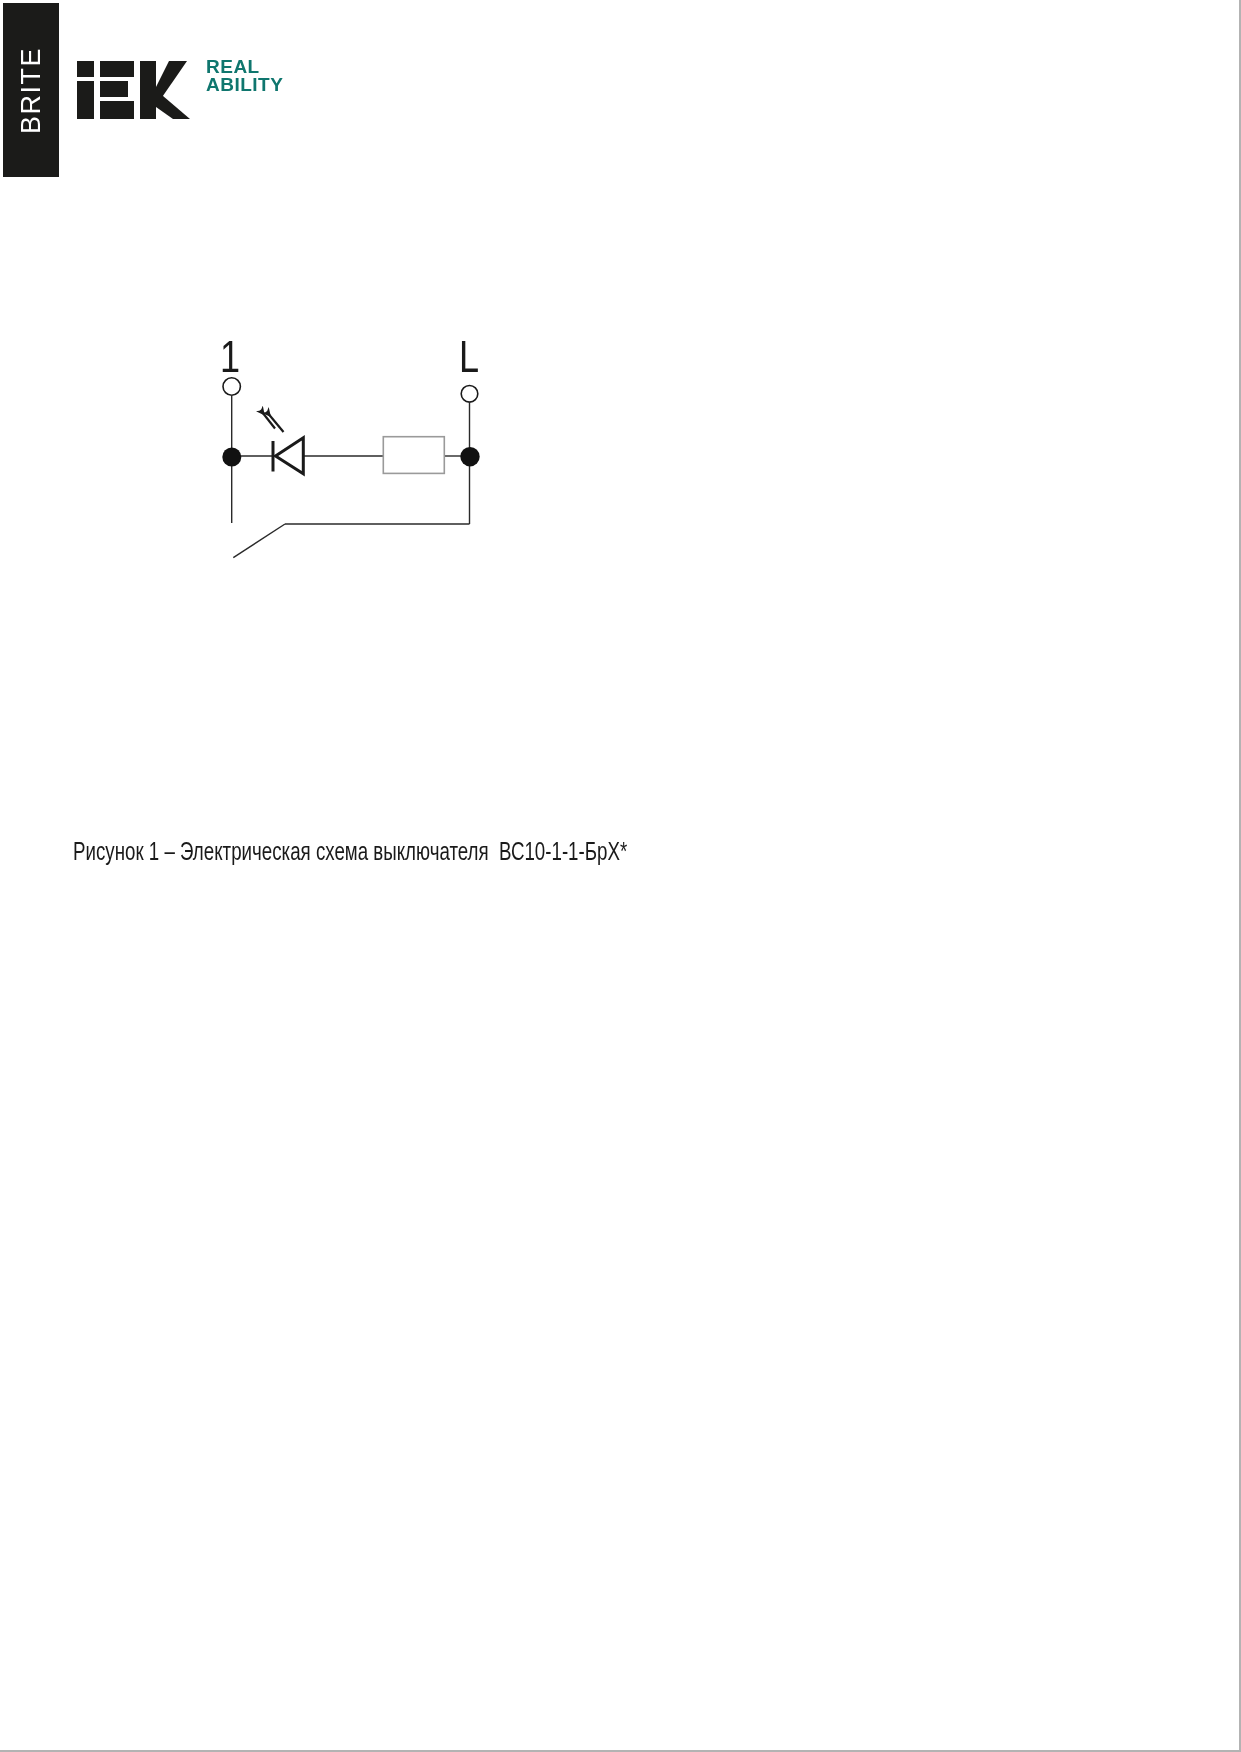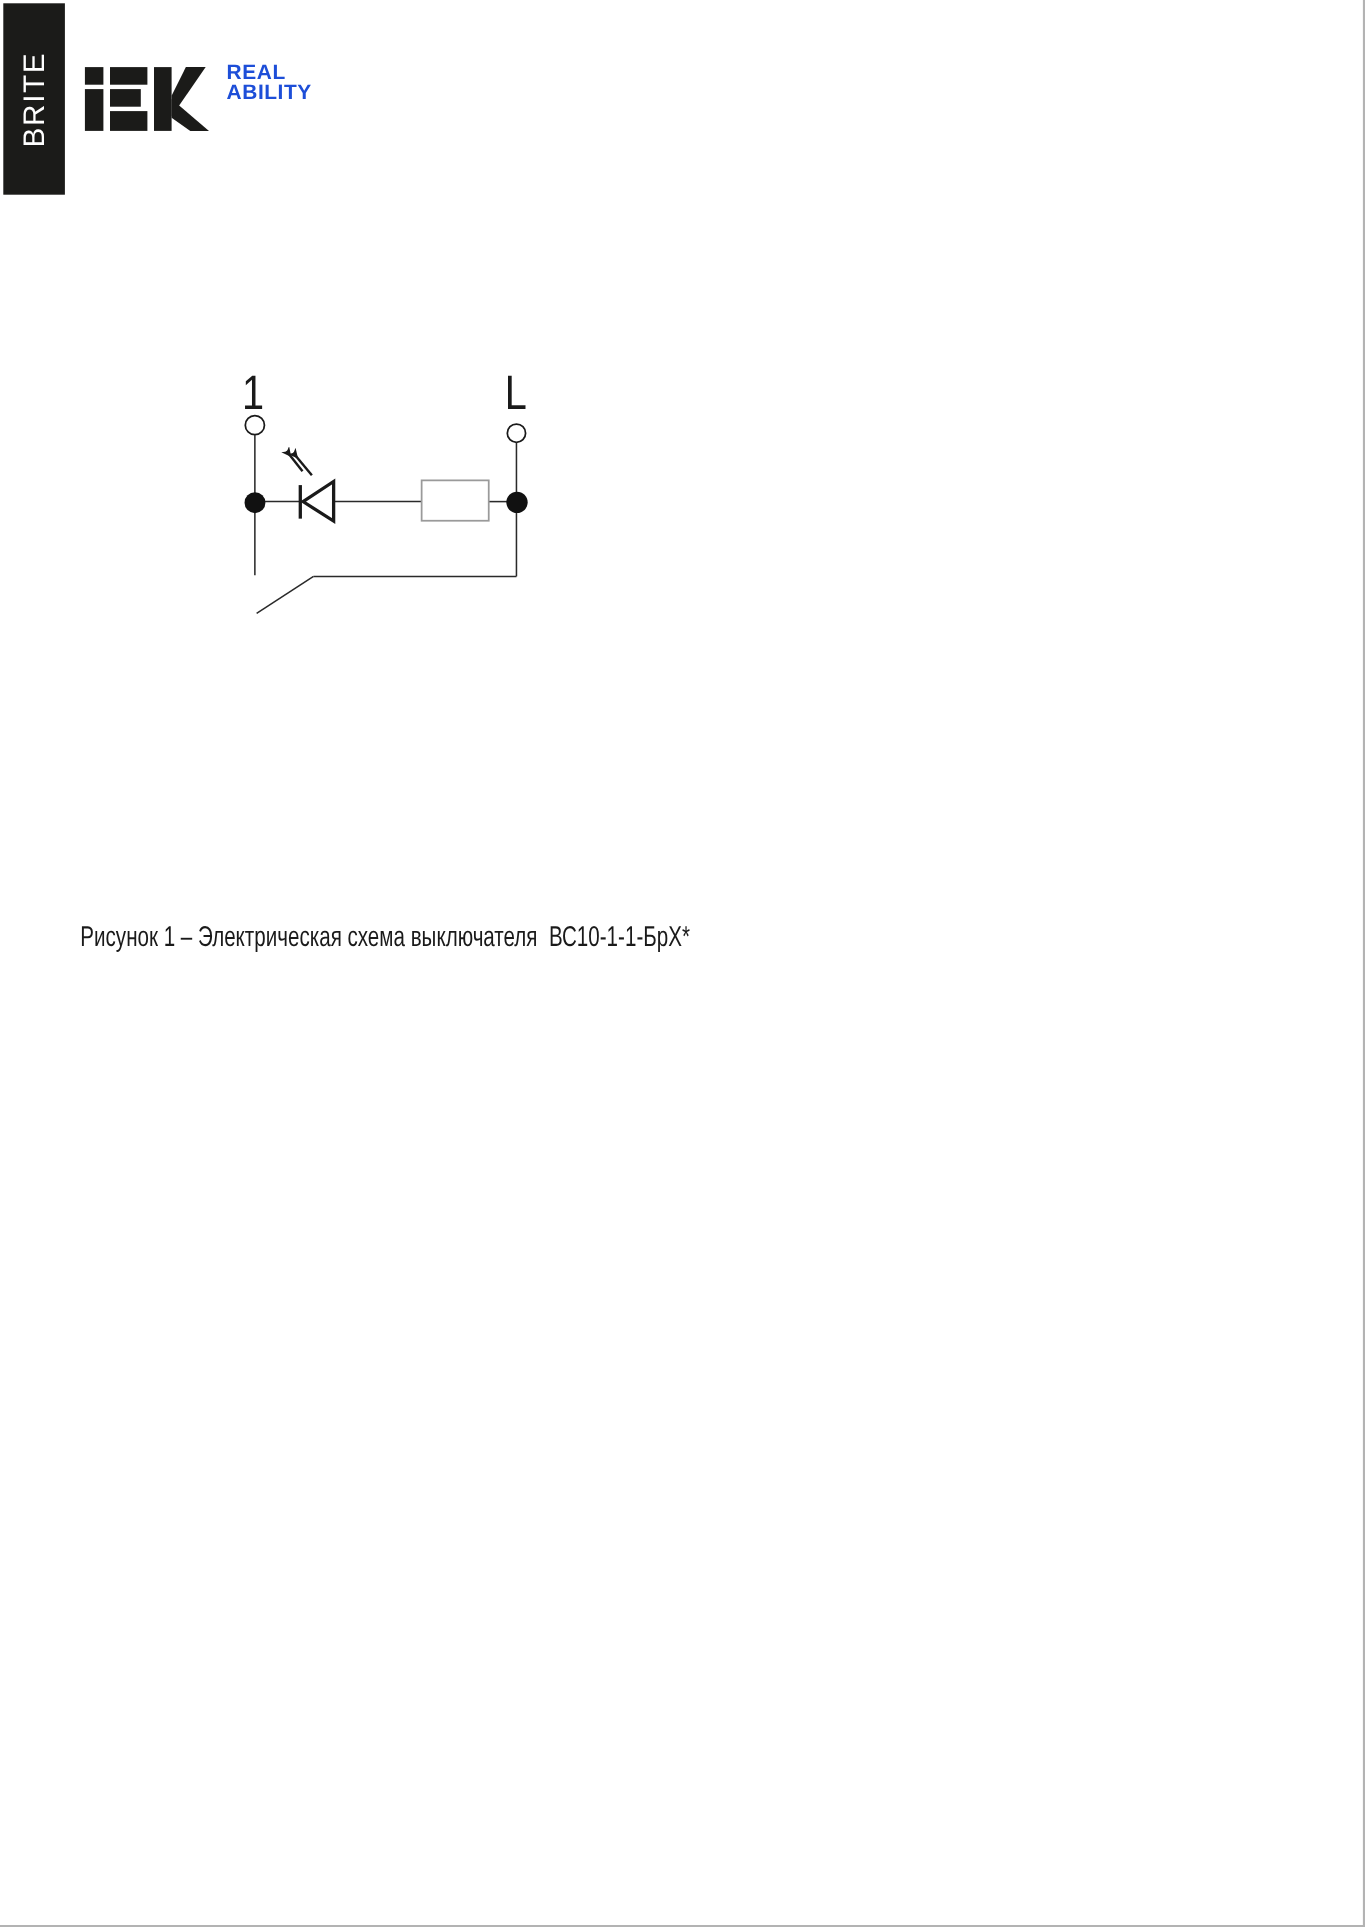--- a/index.html
+++ b/index.html
@@ -50,21 +50,21 @@
   }
   .logo-mark {
     position: absolute;
     left: 0;
     top: 0;
   }
   .logo-tagline {
     position: absolute;
     left: 129px;
     top: -3px;
-    color: #1d4ed8;
+    color: #0f766e;
     font-weight: bold;
     font-size: 19px;
     line-height: 18px;
     letter-spacing: 0.5px;
   }
 
   
   .circuit {
     position: absolute;
     left: 180px;

